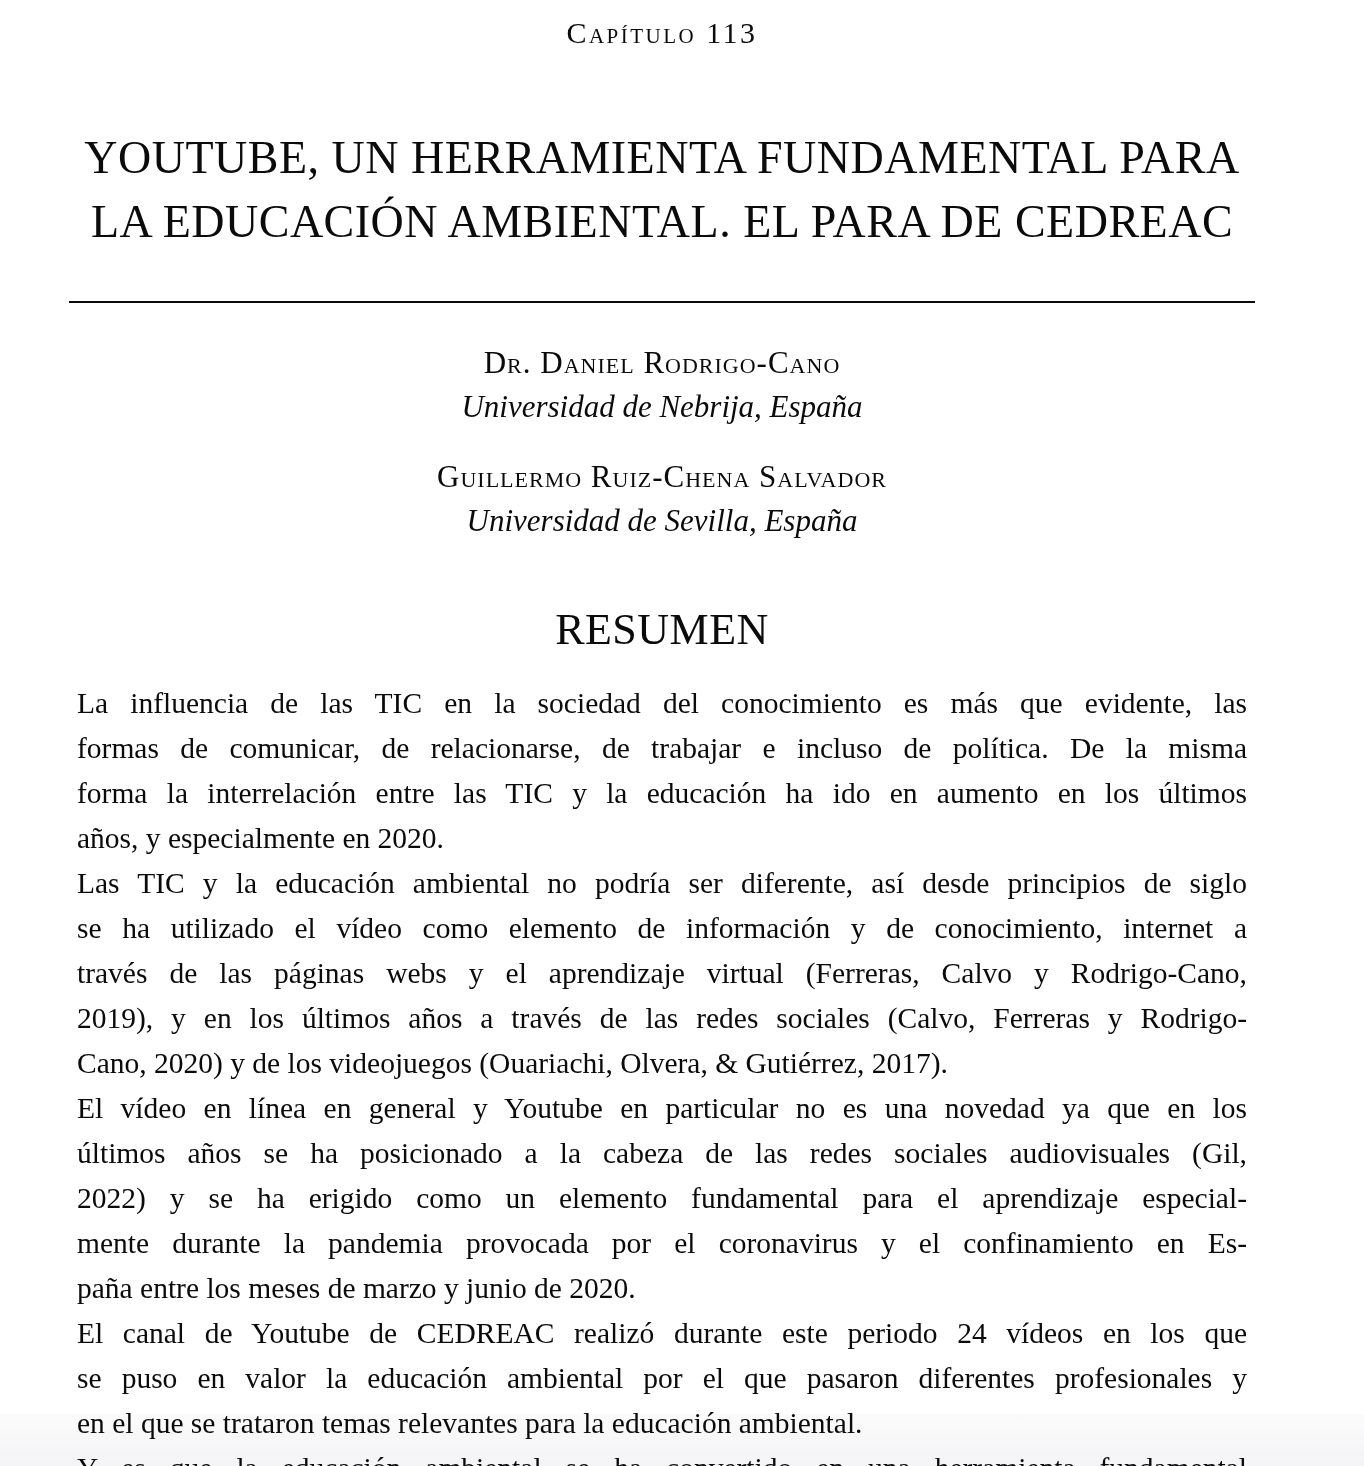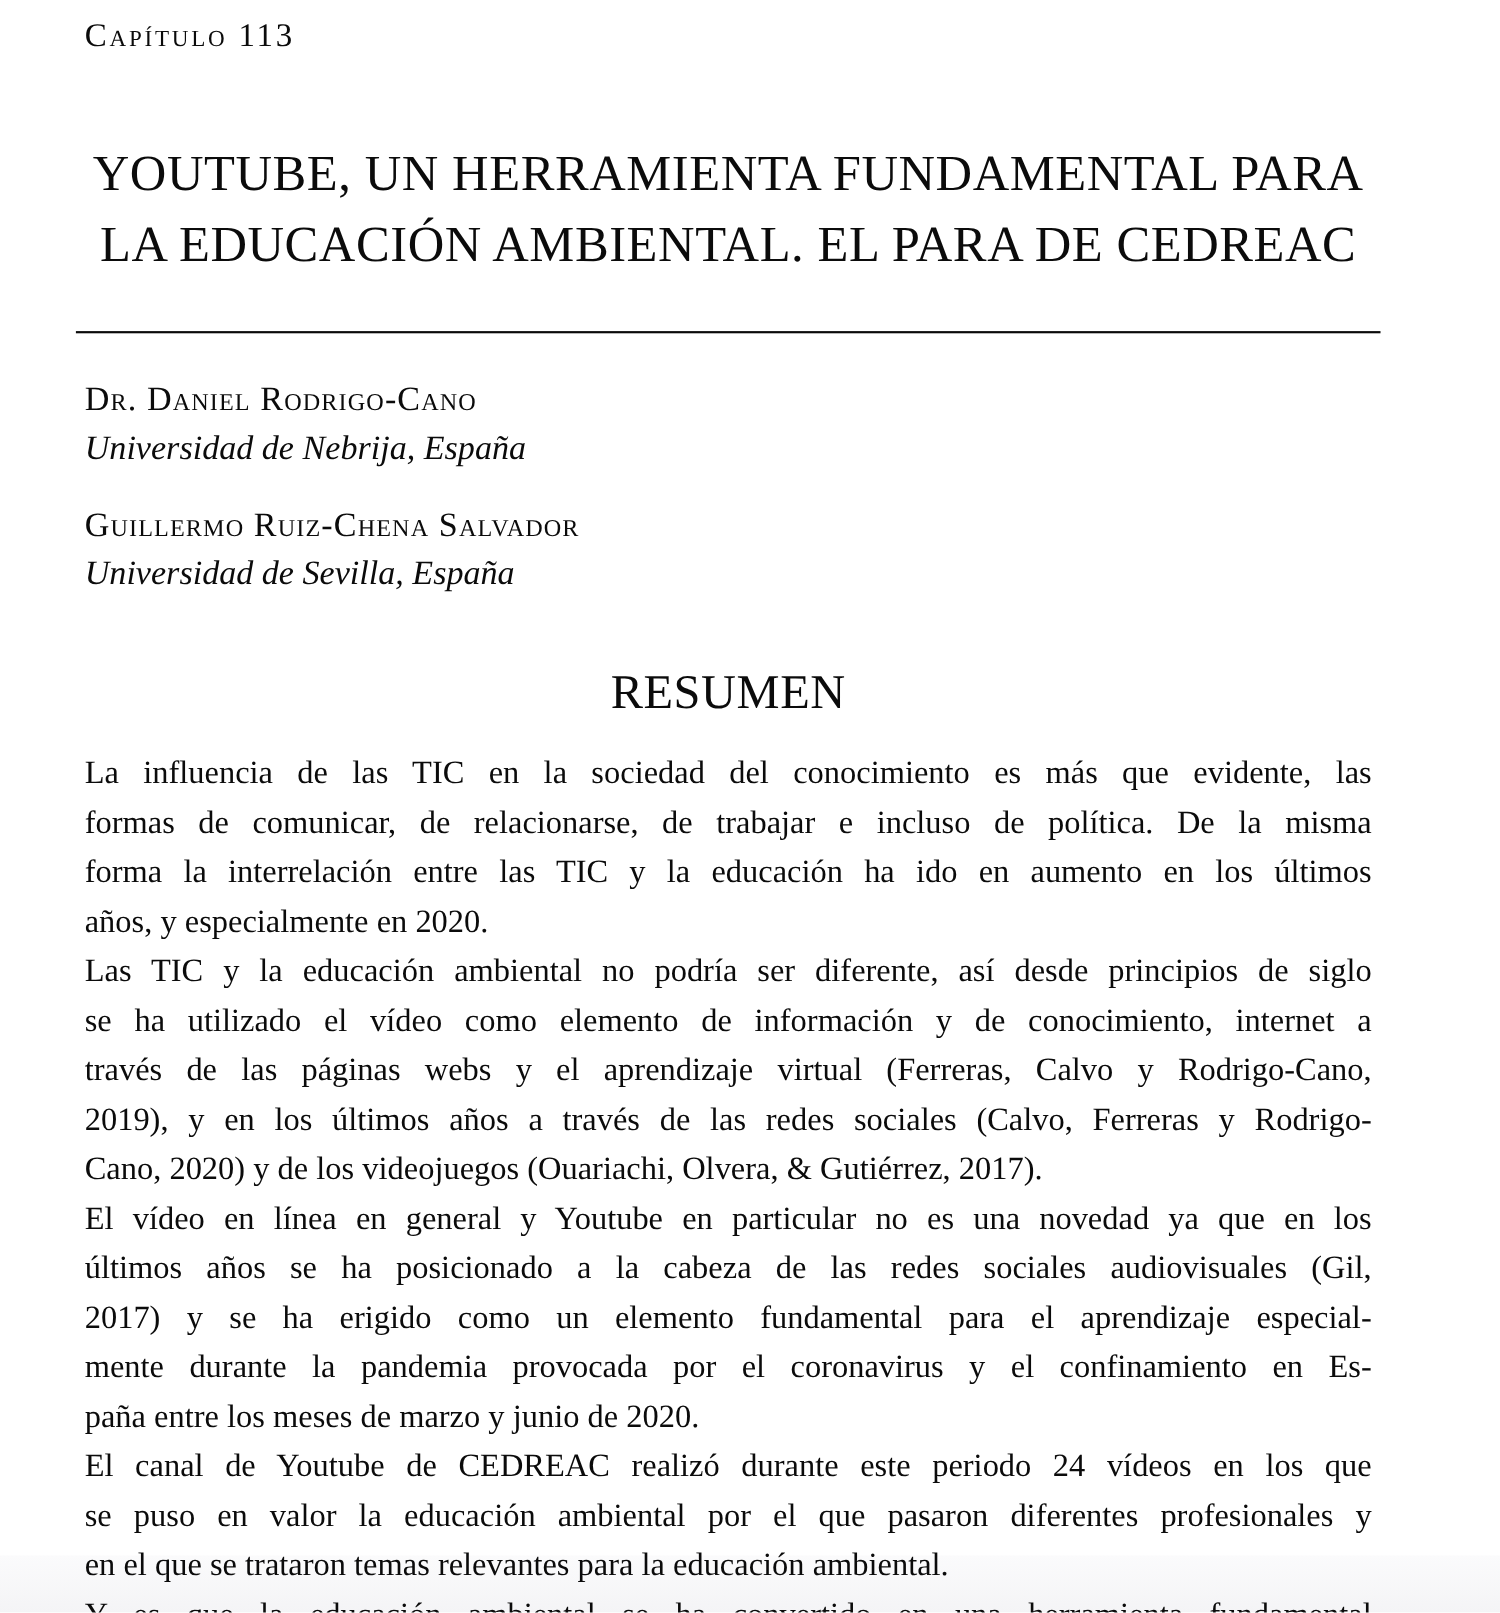--- a/index.html
+++ b/index.html
@@ -26,21 +26,21 @@
     background: linear-gradient(to bottom, #fbfbfc 0%, #f4f4f6 100%);
     z-index: 0;
   }
   .content {
     position: relative;
     z-index: 1;
     padding: 0 117px 0 77px;
   }
   .chapter {
     margin-top: 14px;
-    text-align: left;
+    text-align: center;
     font-variant: small-caps;
     font-size: 30px;
     line-height: 38px;
     letter-spacing: 2.5px;
   }
   .title {
     margin: 74px 0 0 0;
     font-weight: 400;
     text-align: center;
     font-size: 46px;
@@ -49,21 +49,21 @@
   }
   .title .title-line { display: block; }
   .rule {
     border: 0;
     border-top: 2px solid #0b0b0b;
     margin: 47px -8px 0 -8px;
     height: 0;
   }
   .authors {
     margin-top: 42px;
-    text-align: left;
+    text-align: center;
   }
   .author + .author { margin-top: 34px; }
   .author-name {
     font-variant: small-caps;
     font-size: 31px;
     line-height: 36px;
     letter-spacing: 1px;
   }
   .author-affiliation {
     font-style: italic;
@@ -133,21 +133,21 @@
       <p>
         <span class="line">Las TIC y la educación ambiental no podría ser diferente, así desde principios de siglo</span>
         <span class="line">se ha utilizado el vídeo como elemento de información y de conocimiento, internet a</span>
         <span class="line">través de las páginas webs y el aprendizaje virtual (Ferreras, Calvo y Rodrigo-Cano,</span>
         <span class="line">2019), y en los últimos años a través de las redes sociales (Calvo, Ferreras y Rodrigo-</span>
         <span class="line end">Cano, 2020) y de los videojuegos (Ouariachi, Olvera, &amp; Gutiérrez, 2017).</span>
       </p>
       <p>
         <span class="line">El vídeo en línea en general y Youtube en particular no es una novedad ya que en los</span>
         <span class="line">últimos años se ha posicionado a la cabeza de las redes sociales audiovisuales (Gil,</span>
-        <span class="line">2017) y se ha erigido como un elemento fundamental para el aprendizaje especial-</span>
+        <span class="line">2022) y se ha erigido como un elemento fundamental para el aprendizaje especial-</span>
         <span class="line">mente durante la pandemia provocada por el coronavirus y el confinamiento en Es-</span>
         <span class="line end">paña entre los meses de marzo y junio de 2020.</span>
       </p>
       <p>
         <span class="line">El canal de Youtube de CEDREAC realizó durante este periodo 24 vídeos en los que</span>
         <span class="line">se puso en valor la educación ambiental por el que pasaron diferentes profesionales y</span>
         <span class="line end">en el que se trataron temas relevantes para la educación ambiental.</span>
       </p>
       <p>
         <span class="line">Y es que la educación ambiental se ha convertido en una herramienta fundamental</span>

